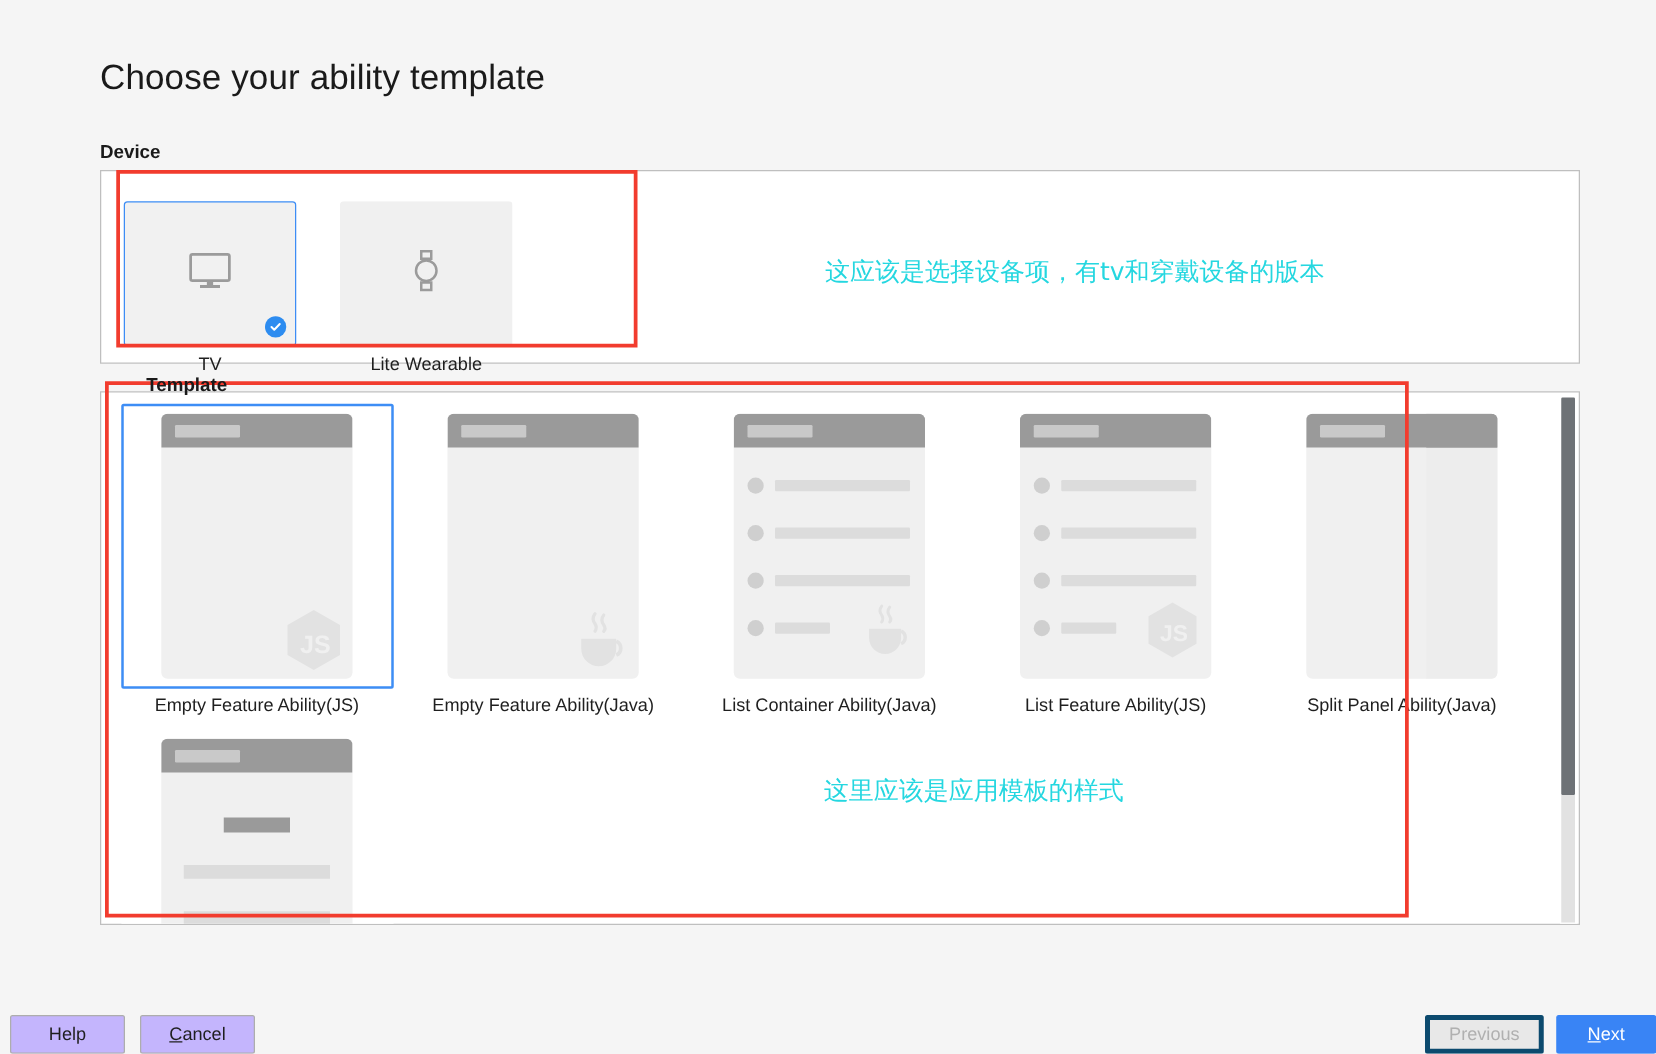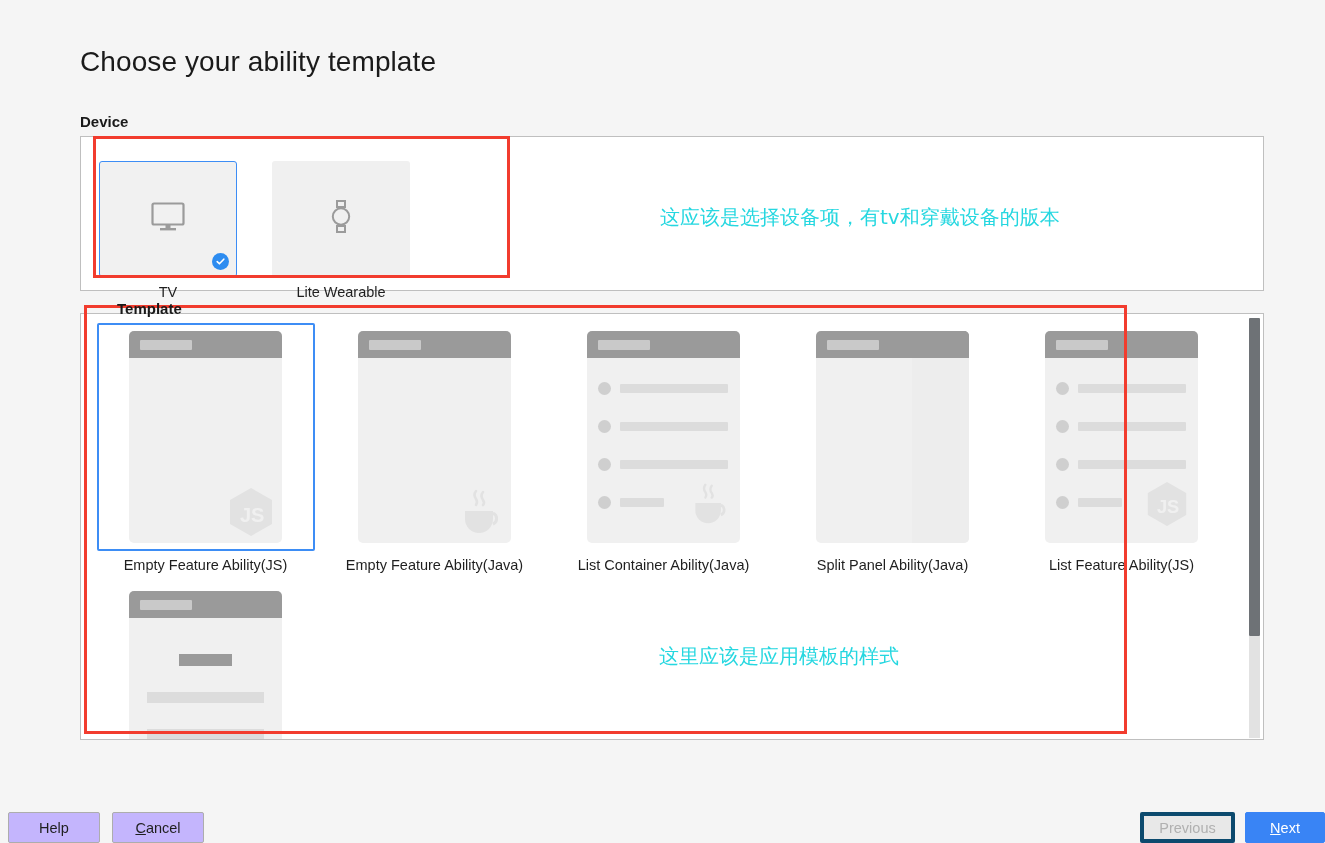--- a/index.html
+++ b/index.html
@@ -242,21 +242,21 @@
   .anno-text {
     position: absolute;
     color: #25d7e0;
     font-size: 20px;
     font-weight: normal;
     white-space: nowrap;
     z-index: 3;
     font-family: "DejaVu Sans", sans-serif;
   }
   #anno-text-device   { left: 660px; top: 204px; }
-  #anno-text-template { left: 659px; top: 619px; margin-top: 24px; }
+  #anno-text-template { left: 659px; top: 619px; }
 
   
   .footer {
     position: absolute;
     left: 0; bottom: 0;
     width: 1325px; height: 60px;
     background: #f5f5f5;
   }
   .btn {
     position: absolute;
@@ -400,31 +400,20 @@
             </svg>
           </span>
         </div>
       </div>
       <div class="template-name">List Container Ability(Java)</div>
     </div>
 
     <div class="template-card">
       <div class="thumb-wrap">
         <div class="thumb">
-          <div class="thumb-split"></div>
-          <div class="thumb-bar"></div>
-          <div class="thumb-split-bar"></div>
-        </div>
-      </div>
-      <div class="template-name">Split Panel Ability(Java)</div>
-    </div>
-
-    <div class="template-card">
-      <div class="thumb-wrap">
-        <div class="thumb">
           <div class="thumb-bar"></div>
           <div class="list-rows">
             <div class="list-row">
                 <span class="dot"></span>
                 <span class="bar long"></span>
               </div>
             <div class="list-row">
                 <span class="dot"></span>
                 <span class="bar long"></span>
               </div>
@@ -444,20 +433,31 @@
             </svg>
           </span>
         </div>
       </div>
       <div class="template-name">List Feature Ability(JS)</div>
     </div>
 
     <div class="template-card">
       <div class="thumb-wrap">
         <div class="thumb">
+          <div class="thumb-split"></div>
+          <div class="thumb-bar"></div>
+          <div class="thumb-split-bar"></div>
+        </div>
+      </div>
+      <div class="template-name">Split Panel Ability(Java)</div>
+    </div>
+
+    <div class="template-card">
+      <div class="thumb-wrap">
+        <div class="thumb">
           <div class="thumb-bar"></div>
           <div class="center-block">
             <div class="center-title"></div>
             <div class="center-line"></div>
             <div class="center-line"></div>
 
           </div>
         </div>
       </div>
       <div class="template-name"></div>

